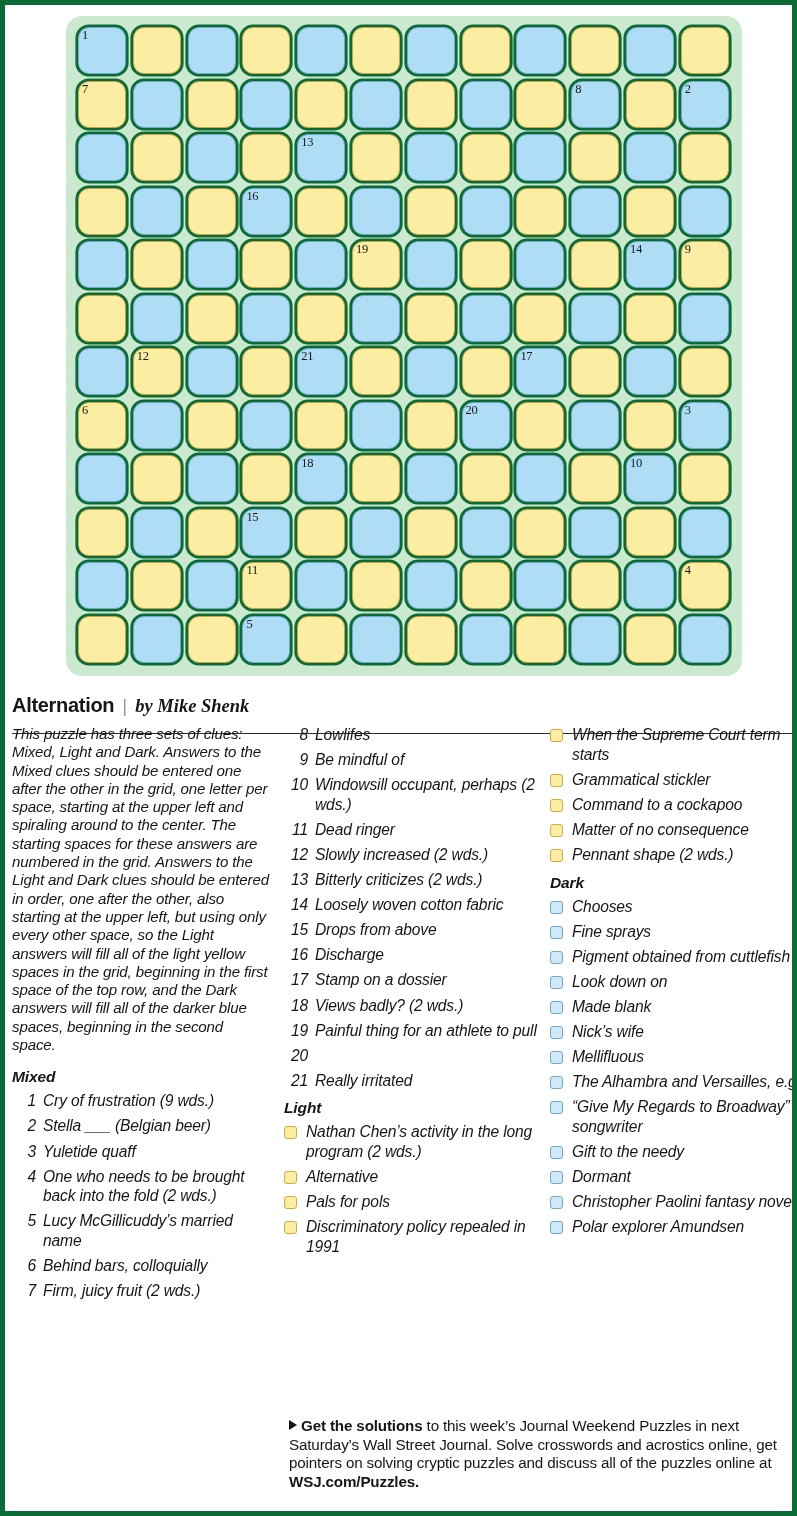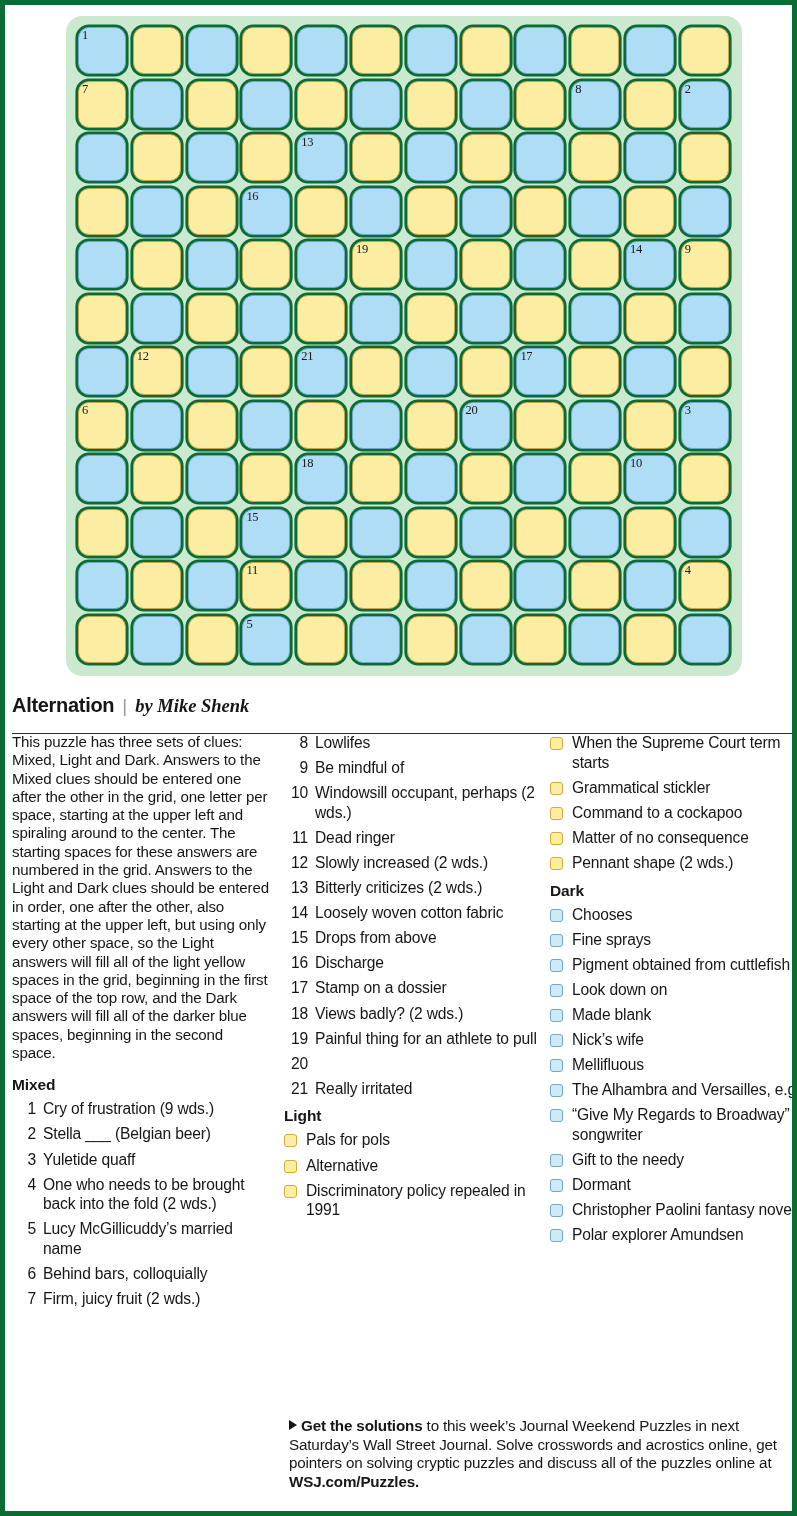--- a/index.html
+++ b/index.html
@@ -78,21 +78,21 @@
     font-size:18.5px;font-style:italic;font-weight:bold;
     font-family:"Liberation Serif", serif;
     margin-top:8px;
   }
 
   
   #cols{
     position:absolute;left:7px;top:716px;
     width:785px;height:670px;
   }
-  .col{position:absolute;top:12px;}
+  .col{position:absolute;top:4px;font-style:italic;}
   #col1{left:0px;width:258px;}
   #col2{left:272px;width:255px;}
   #col3{left:538px;width:252px;}
 
   .intro{
     font-size:15.1px;
     line-height:18.3px;
     text-align:left;
     letter-spacing:-0.15px;
   }
@@ -458,25 +458,29 @@
           </li>
           <li class="clue">
             <span class="cn">21</span>
             <span class="ct">Really irritated</span>
           </li>
         </ol>
       <div class="sec-head" style="margin-top:9px;">Light</div>
       <ol class="clues" id="light-list-a">
           <li class="box">
             <span class="bx"></span>
+            <span class="ct">Nathan Chen’s activity in the long program (2 wds.)</span>
+          </li>
+          <li class="box">
+            <span class="bx"></span>
+            <span class="ct">Alternative</span>
+          </li>
+          <li class="box">
+            <span class="bx"></span>
             <span class="ct">Pals for pols</span>
-          </li>
-          <li class="box">
-            <span class="bx"></span>
-            <span class="ct">Alternative</span>
           </li>
           <li class="box">
             <span class="bx"></span>
             <span class="ct">Discriminatory policy repealed in 1991</span>
           </li>
         </ol>
     </div>
 
     <div class="col" id="col3">
       <ol class="clues" id="light-list-b">

